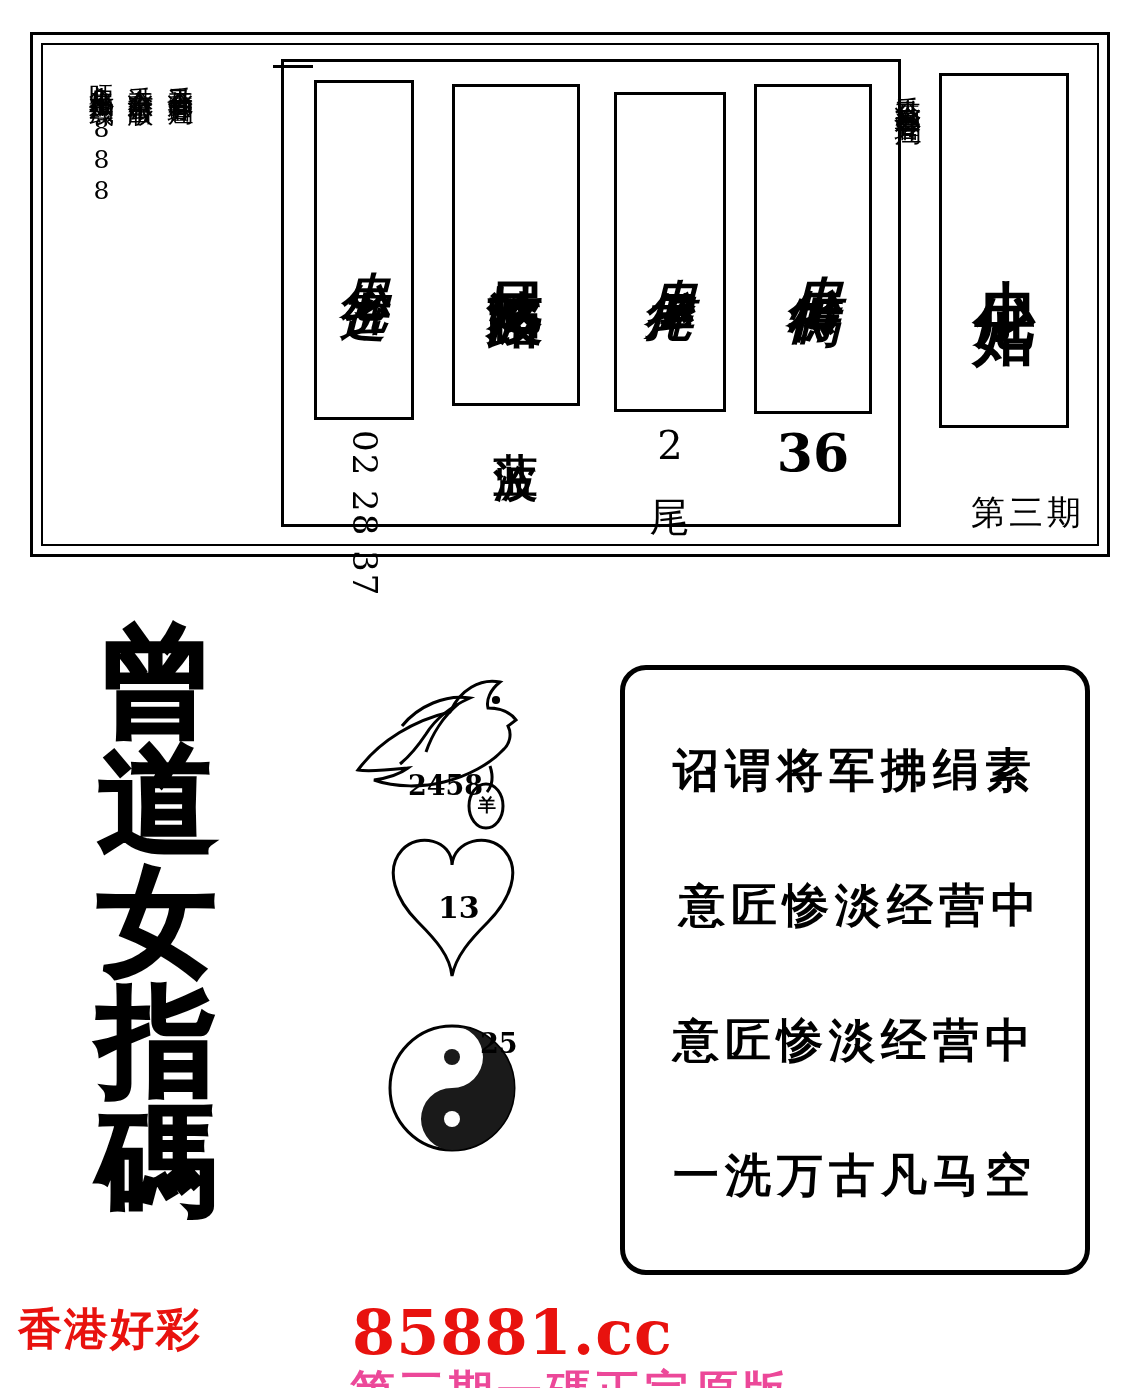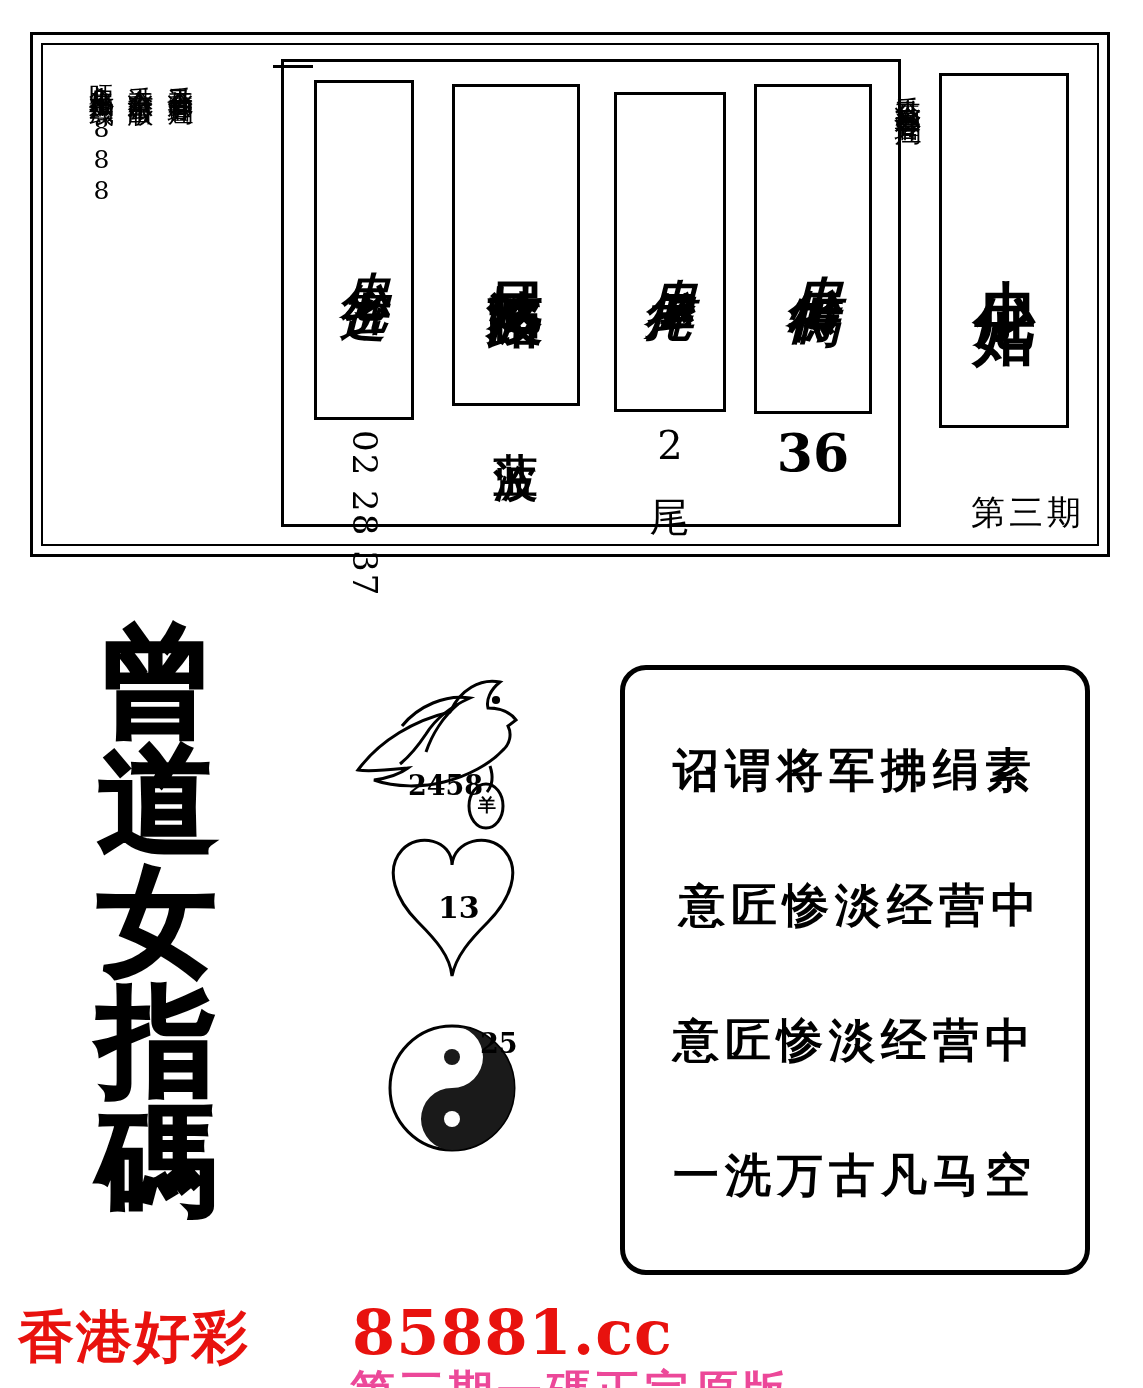--- a/index.html
+++ b/index.html
@@ -57,21 +57,21 @@
     -webkit-text-stroke:3px #000;}
 
   .icons{position:absolute;left:340px;top:660px;width:230px;height:520px;}
 
   .num-on-icon{position:absolute;font-family:"DejaVu Serif","Liberation Serif",serif;font-size:27px;font-weight:bold;color:#000;}
 
   .poem-box{position:absolute;left:620px;top:665px;width:470px;height:610px;border:5px solid #000;border-radius:26px;box-sizing:border-box;}
   .poem-line{position:absolute;left:0;width:100%;text-align:center;font-family:"DejaVu Serif","Liberation Serif",serif;font-weight:bold;font-size:46px;letter-spacing:6px;}
 
   
-  .wm-red{position:absolute;left:18px;top:1300px;font-family:"DejaVu Serif","Liberation Serif",serif;font-weight:bold;font-size:56px;color:#e8120e;letter-spacing:2px;}
+  .wm-red{position:absolute;left:18px;top:1300px;font-family:"DejaVu Serif","Liberation Serif",serif;font-weight:bold;font-size:44px;color:#e8120e;letter-spacing:2px;}
   .wm-num{position:absolute;left:352px;top:1296px;font-family:"DejaVu Serif","Liberation Serif",serif;font-weight:bold;font-size:62px;color:#e8120e;letter-spacing:1px;}
   .wm-black{position:absolute;left:350px;top:1362px;font-family:"DejaVu Serif","Liberation Serif",serif;font-weight:bold;font-size:45px;color:#ec4899;letter-spacing:4px;}
 </style>
 </head>
 <body>
 
 <div class="top-frame">
   <div class="top-frame-inner">
 
     <div class="title-box">

